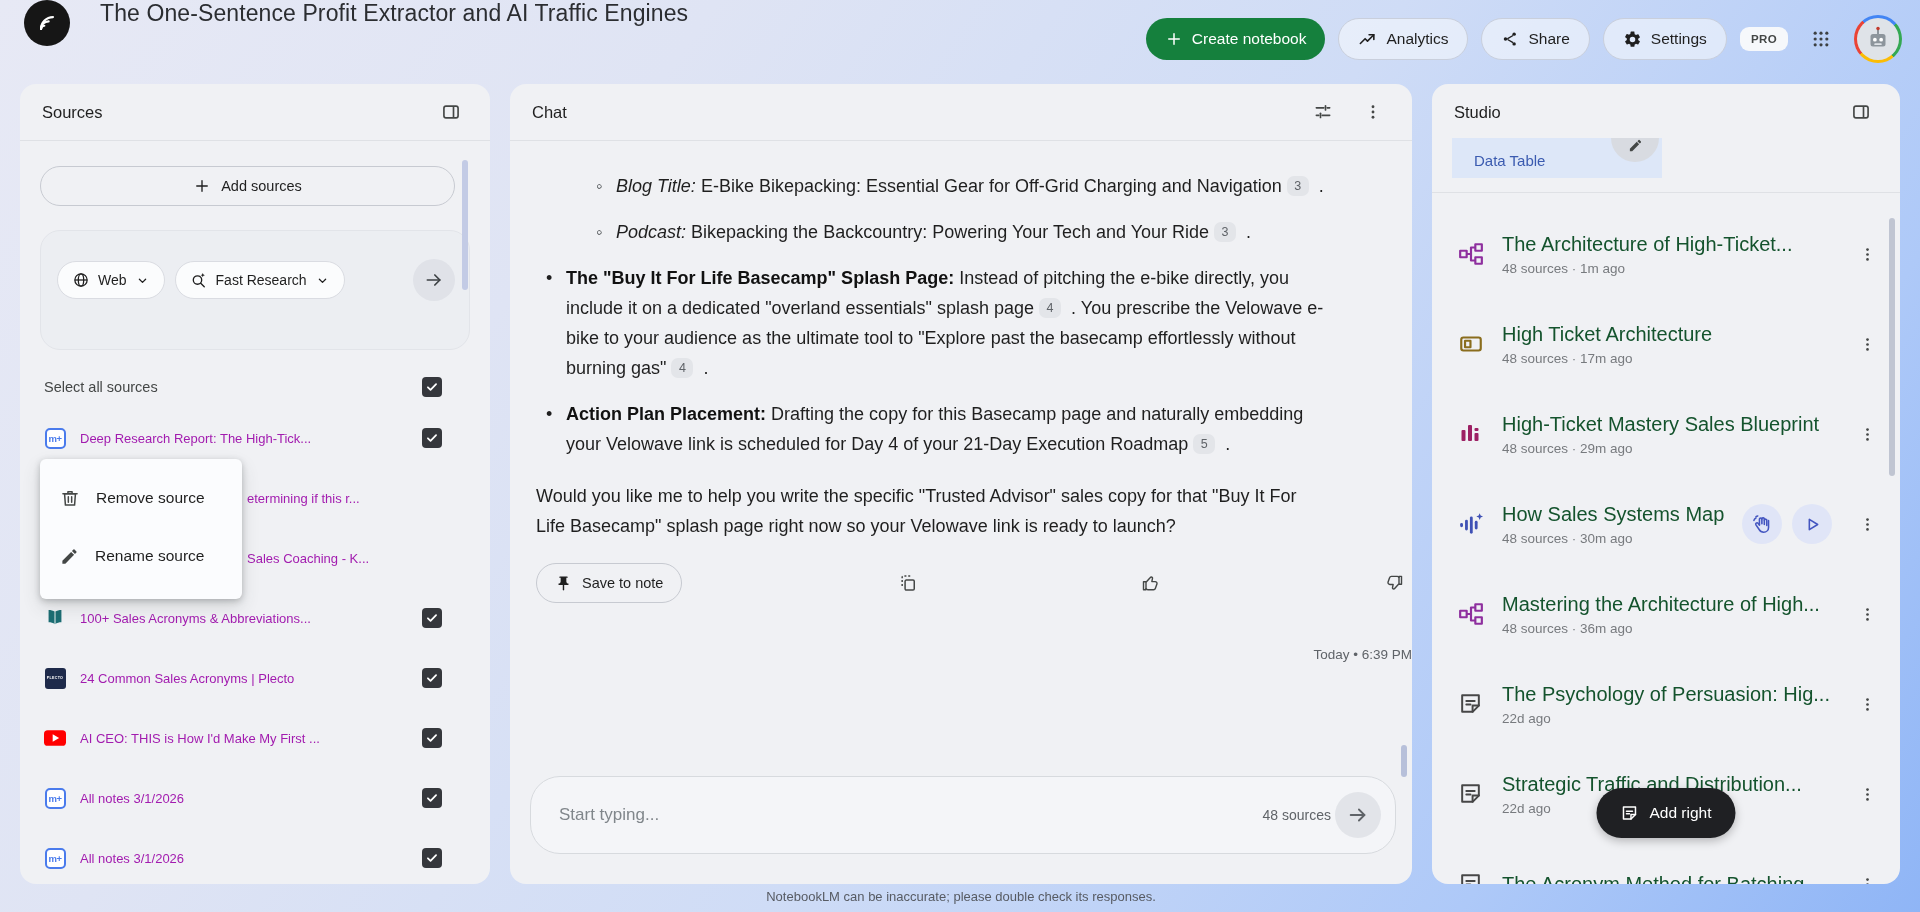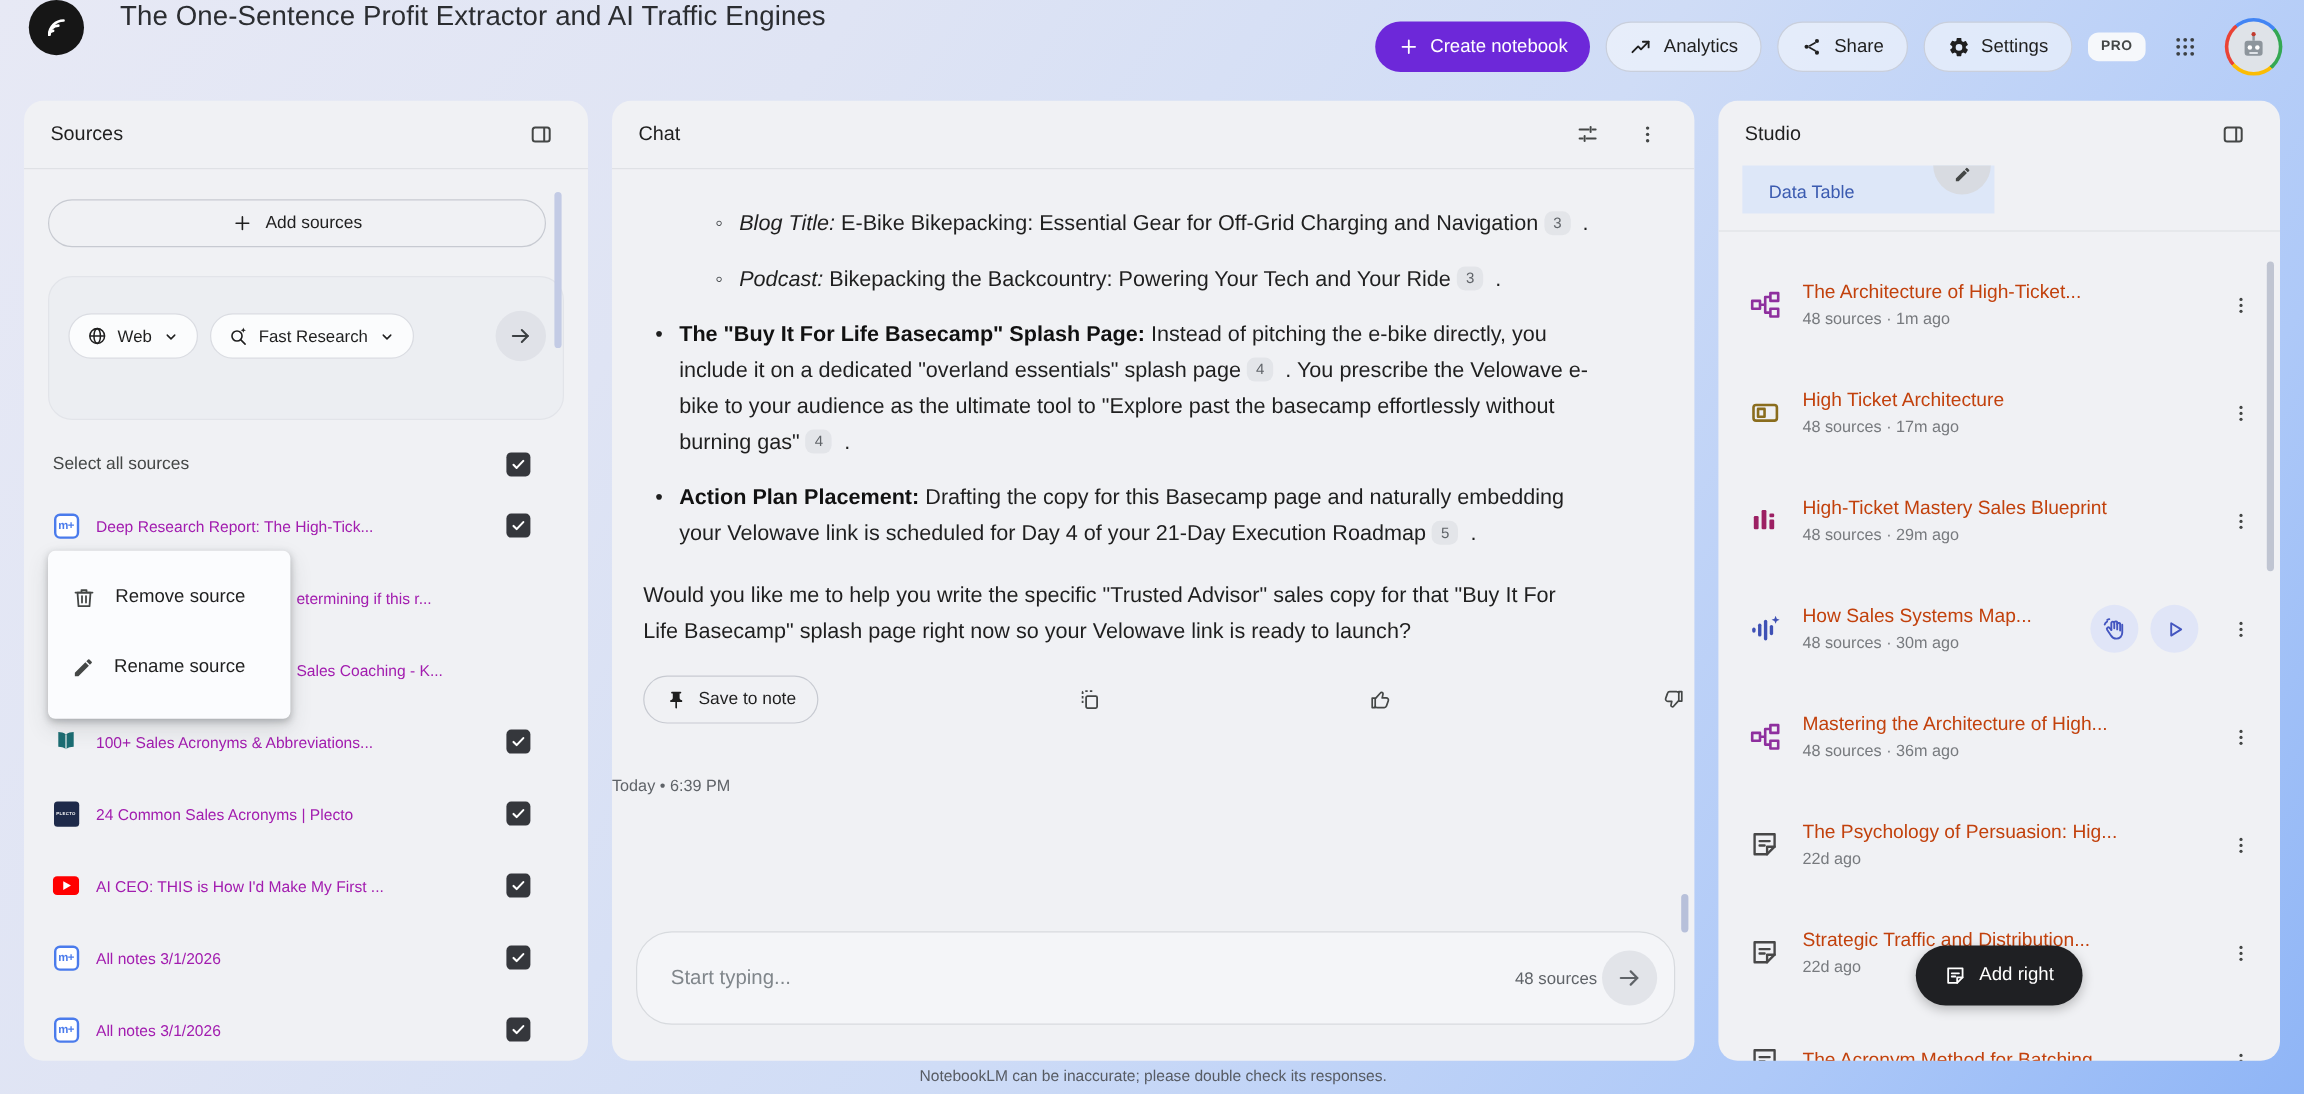--- a/index.html
+++ b/index.html
@@ -10,21 +10,21 @@
     position:relative; color:#1f1f1f;
   }
   svg { display:block; }
 
   
   .app-header { position:absolute; top:0; left:0; right:0; height:78px; display:flex; align-items:flex-start; }
   .logo { width:46px; height:46px; border-radius:50%; background:#161616; margin-left:24px; display:flex; align-items:center; justify-content:center; flex:0 0 auto; }
   .nb-title { margin-left:30px; font-size:23px; color:#2b2d31; letter-spacing:.1px; white-space:nowrap; }
   .header-right { position:absolute; right:18px; top:0; height:78px; display:flex; align-items:center; gap:13px; }
   .pill-btn { display:flex; align-items:center; gap:9px; height:42px; padding:0 19px; border-radius:21px; font-size:15.5px; cursor:pointer; }
-  .pill-dark { background:#6d28d9; color:#fff; }
+  .pill-dark { background:#15803d; color:#fff; }
   .pill-light { background:rgba(250,251,253,.55); border:1px solid #c9cfdc; color:#1f1f1f; }
   .pro-badge { background:#f6f8fb; color:#444746; font-size:11.5px; font-weight:bold; letter-spacing:.4px; padding:6px 11px; border-radius:9px; }
   .grid-btn { width:40px; height:40px; display:flex; align-items:center; justify-content:center; border-radius:50%; cursor:pointer; }
   .avatar { width:48px; height:48px; border-radius:50%; padding:3px; background:conic-gradient(from -40deg,#4285f4 0 25%,#34a853 0 50%,#fbbc04 0 75%,#ea4335 0 100%); cursor:pointer; }
   .avatar-inner { width:100%; height:100%; border-radius:50%; background:#dfe3e8; display:flex; align-items:center; justify-content:center; overflow:hidden; }
 
   
   .panel { position:absolute; top:84px; height:800px; background:#f0f1f4; border-radius:16px; overflow:hidden; }
   .panel-header { height:56px; display:flex; align-items:center; padding:0 22px; justify-content:space-between; }
   .panel-title { font-size:16.5px; color:#1f1f1f; }
@@ -69,39 +69,39 @@
   .block.sub::before { content:"◦"; position:absolute; left:60px; top:0; color:#3c4043; }
   .block.main { padding-left:30px; }
   .block.main::before { content:"•"; position:absolute; left:10px; top:0; color:#1f1f1f; }
   .block.para { padding-left:0; margin-top:22px; }
   .seg-b { font-weight:bold; color:#111; }
   .seg-i { font-style:italic; }
   .citation { display:inline-block; background:#e3e5e9; color:#5f6368; font-size:12.5px; line-height:20px; min-width:22px; text-align:center; border-radius:7px; padding:0 5px; margin:0 5px; vertical-align:2px; cursor:pointer; }
   .actions-row { display:flex; align-items:center; gap:26px; padding-left:26px; margin-top:22px;justify-content:space-between; }
   .save-note-btn { display:flex; align-items:center; gap:10px; height:40px; padding:0 18px; border:1px solid #c7cad1; border-radius:20px; font-size:14.5px; color:#1f1f1f; cursor:pointer; }
   .msg-icon-btn { width:36px; height:36px; display:flex; align-items:center; justify-content:center; color:#444746; cursor:pointer; border-radius:50%; }
-  .chat-timestamp { text-align:left; font-size:13.5px; color:#5f6368; margin-top:44px; }
+  .chat-timestamp { text-align:right; font-size:13.5px; color:#5f6368; margin-top:44px;margin-left:17px; }
   .chat-inputbar { position:absolute; left:20px; right:16px; top:692px; height:78px; background:#f4f5f8; border:1px solid #d7dade; border-radius:30px; display:flex; align-items:center; padding:0 14px 0 28px; }
   .chat-inputbar input { flex:1; border:none; outline:none; background:transparent; font-size:17px; color:#3c4043; font-family:"Liberation Sans",sans-serif; }
   .chat-inputbar input::placeholder { color:#80868b; }
   .source-count { font-size:14px; color:#5f6368; margin-right:4px; white-space:nowrap; }
   .send-btn { width:46px; height:46px; border-radius:50%; background:#e2e4e9; display:flex; align-items:center; justify-content:center; color:#5f6368; cursor:pointer; }
   .chat-scrollbar { position:absolute; right:5px; top:661px; width:6px; height:32px; border-radius:3px; background:#b7c0da; }
 
   
   #studio-panel { left:1432px; width:468px; }
   .chip-row { position:relative; height:40px; overflow:hidden; margin-top:-2px; }
   .data-chip { position:absolute; left:20px; top:-16px; width:210px; height:76px; background:#dde7f8; border-radius:12px; display:flex; align-items:center; padding-left:22px; font-size:15px; color:#3b5bb0; cursor:pointer; }
   .chip-edit-btn { position:absolute; left:179px; top:-24px; width:48px; height:48px; border-radius:50%; background:#d8dbe1; display:flex; align-items:flex-end; justify-content:center; color:#444746; cursor:pointer; }
   .studio-div { margin-top:14px; }
   .studio-list { padding-top:16px; }
   .studio-item { height:90px; display:flex; align-items:center; padding:0 18px 0 26px; gap:18px; cursor:pointer; }
   .st-icon { width:26px; height:26px; flex:0 0 auto; }
   .st-text { flex:1; min-width:0; }
-  .st-title { font-size:16px; color:#c2410c; font-weight:500; white-space:nowrap; overflow:hidden; }
+  .st-title { font-size:20px; color:#14532d; font-weight:500; white-space:nowrap; overflow:hidden; }
   .st-meta { font-size:13.5px; color:#777a7e; margin-top:5px; }
   .st-actions { display:flex; align-items:center; gap:10px; margin-right:2px; }
   .st-action-btn { width:40px; height:40px; border-radius:50%; background:#e0e5f7; color:#4456c0; display:flex; align-items:center; justify-content:center; cursor:pointer; }
   .st-kebab { width:30px; height:30px; display:flex; align-items:center; justify-content:center; color:#444746; cursor:pointer; }
   .add-note-btn { position:absolute; left:50%; transform:translateX(-50%); top:704px; height:50px; background:#1f2023; color:#fff; border-radius:25px; display:flex; align-items:center; gap:11px; padding:0 24px; font-size:15.5px; cursor:pointer; z-index:10; box-shadow:0 3px 10px rgba(0,0,0,.25); }
   .studio-scrollbar { position:absolute; right:5px; top:134px; width:6px; height:258px; border-radius:3px; background:#c0c5d2; }
 
   
   .disclaimer { position:absolute; left:510px; width:902px; top:889px; text-align:center; font-size:13px; color:#575b63; }
 </style>

